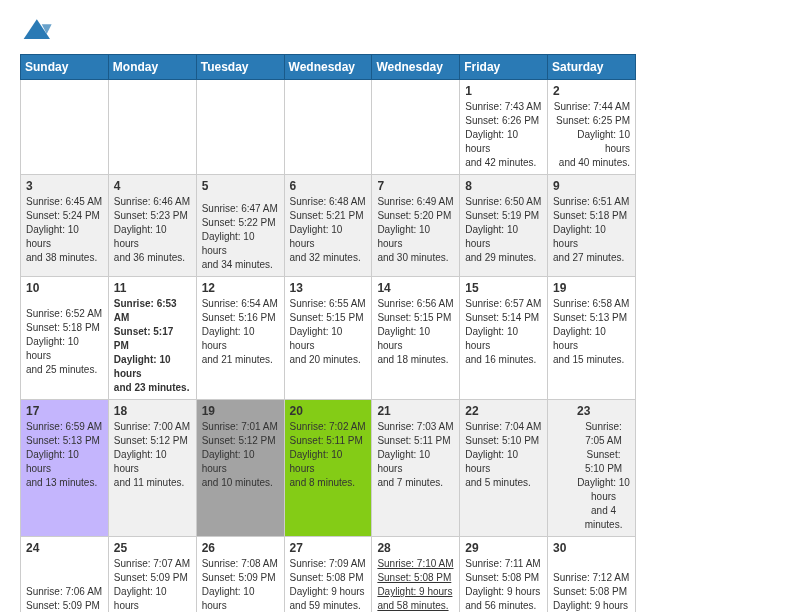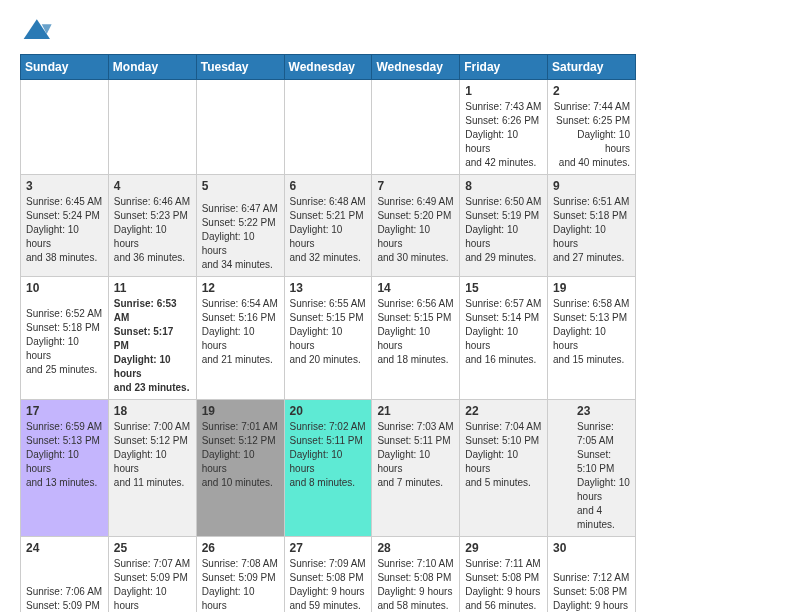--- a/index.html
+++ b/index.html
@@ -271,21 +271,21 @@
 Daylight: 10 hours
 and 11 minutes.</div>
           </td>
           <td style="background: #a3a3a3;">
             <span class="day-num">19</span>
             <div class="day-info" style="white-space: pre-line;">Sunrise: 7:01 AM
 Sunset: 5:12 PM
 Daylight: 10 hours
 and 10 minutes.</div>
           </td>
-          <td style="background: #5eead4;">
+          <td style="background: #84cc16;">
             <span class="day-num">20</span>
             <div class="day-info" style="white-space: pre-line;">Sunrise: 7:02 AM
 Sunset: 5:11 PM
 Daylight: 10 hours
 and 8 minutes.</div>
           </td>
           <td style="background: rgb(240, 240, 240);">
             <span class="day-num">21</span>
             <div class="day-info" style="white-space: pre-line;">Sunrise: 7:03 AM
 Sunset: 5:11 PM
@@ -294,21 +294,21 @@
           </td>
           <td style="background: rgb(240, 240, 240);">
             <span class="day-num">22</span>
             <div class="day-info" style="white-space: pre-line;">Sunrise: 7:04 AM
 Sunset: 5:10 PM
 Daylight: 10 hours
 and 5 minutes.</div>
           </td>
           <td style="background: rgb(240, 240, 240); padding-left: 29px;">
             <span class="day-num">23</span>
-            <div class="day-info" style="white-space: pre-line;">Sunrise: 7:05 AM
+            <div class="day-info" style="white-space: pre-line; text-align: center;">Sunrise: 7:05 AM
 Sunset: 5:10 PM
 Daylight: 10 hours
 and 4 minutes.</div>
           </td>
         </tr>
         <tr>
           <td>
             <span class="day-num">24</span>
             <div class="day-info" style="white-space: pre-line; margin-top: 30px;">Sunrise: 7:06 AM
 Sunset: 5:09 PM
@@ -331,21 +331,21 @@
           </td>
           <td>
             <span class="day-num">27</span>
             <div class="day-info" style="white-space: pre-line;">Sunrise: 7:09 AM
 Sunset: 5:08 PM
 Daylight: 9 hours
 and 59 minutes.</div>
           </td>
           <td>
             <span class="day-num">28</span>
-            <div class="day-info" style="white-space: pre-line;">Sunrise: 7:10 AM
+            <div class="day-info" style="white-space: pre-line; text-decoration: underline;">Sunrise: 7:10 AM
 Sunset: 5:08 PM
 Daylight: 9 hours
 and 58 minutes.</div>
           </td>
           <td>
             <span class="day-num">29</span>
             <div class="day-info" style="white-space: pre-line;">Sunrise: 7:11 AM
 Sunset: 5:08 PM
 Daylight: 9 hours
 and 56 minutes.</div>

